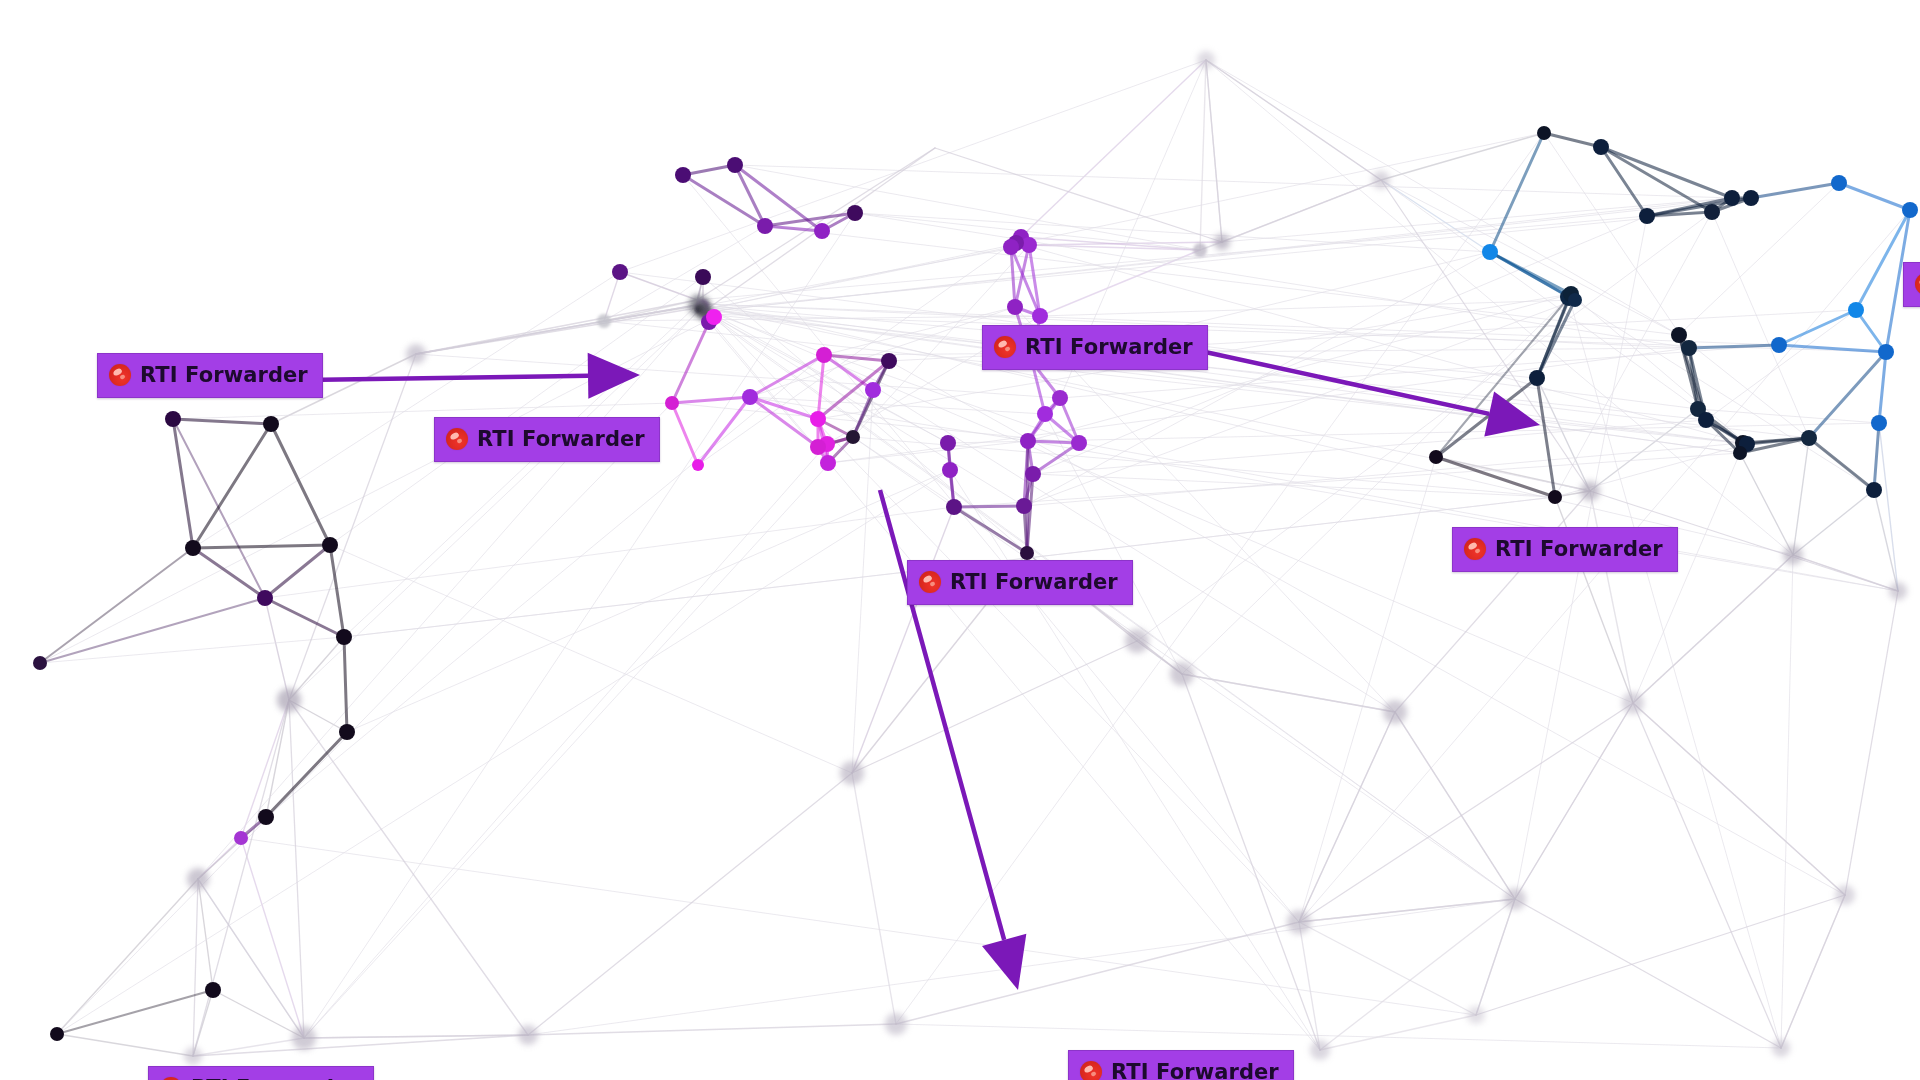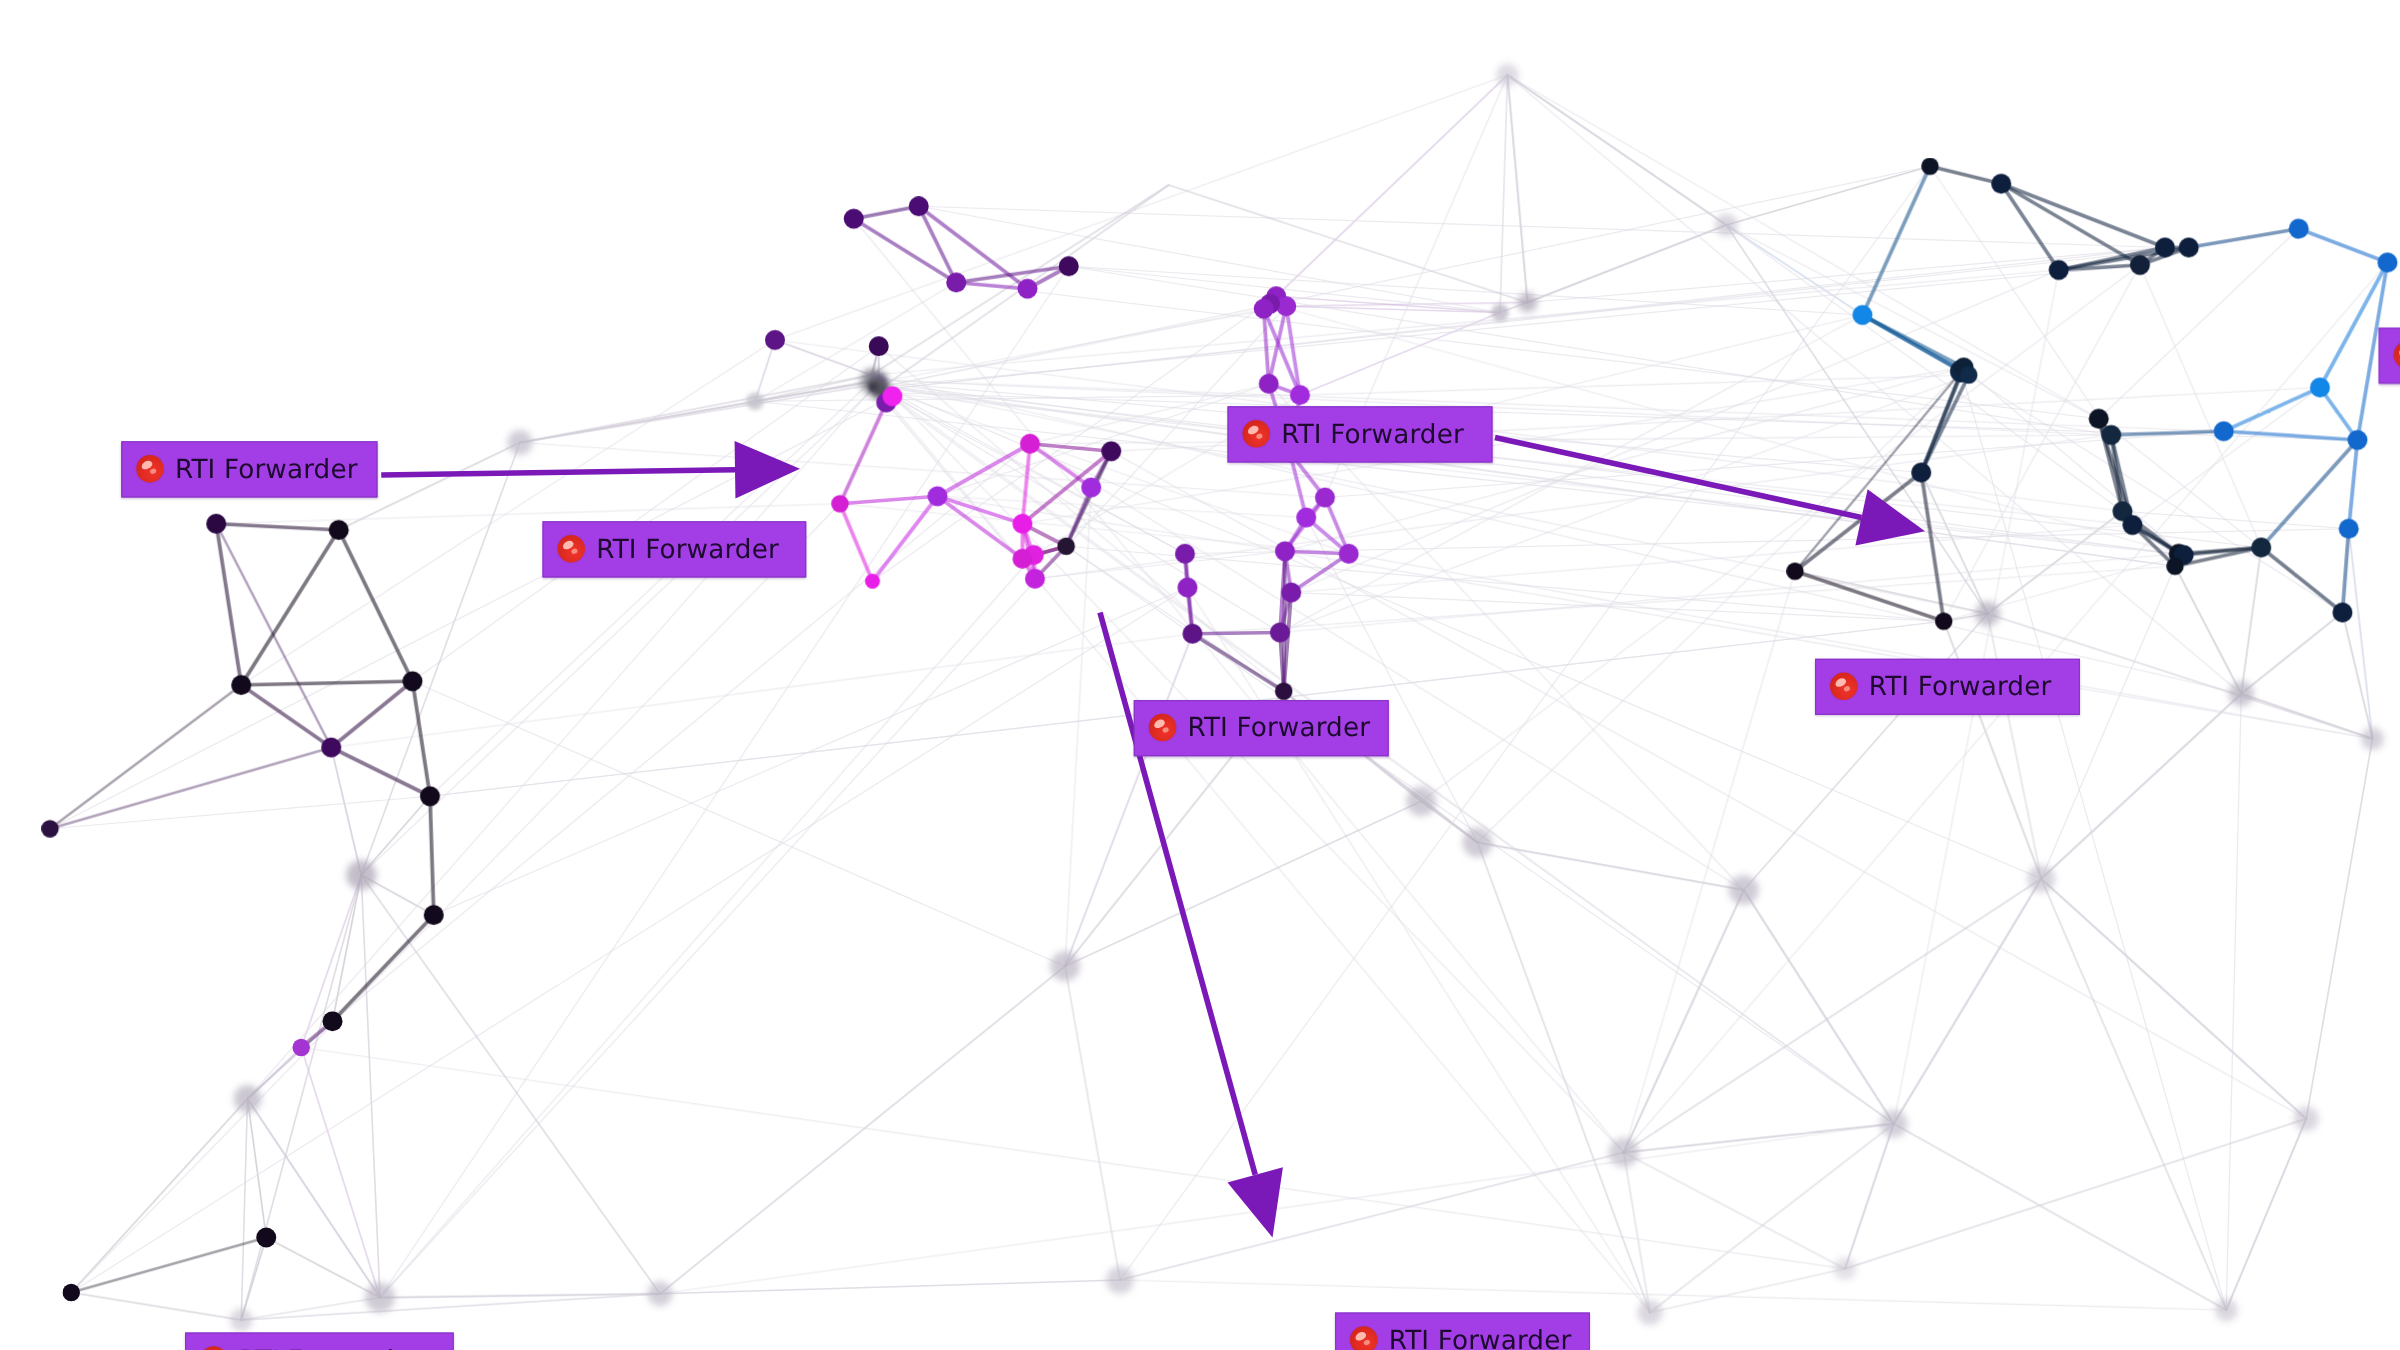--- a/index.html
+++ b/index.html
@@ -34,21 +34,21 @@
     padding: 7px 14px 8px 11px;
     background: #a33ee6;
     border: 1.5px solid #8c34c9;
     box-sizing: border-box;
     white-space: nowrap;
     box-shadow: 0 1px 2px rgba(60,20,90,0.25);
   }
   .node-label .label-text {
     font-family: "DejaVu Sans", sans-serif;
     font-size: 21px;
-    font-weight: 400;
+    font-weight: 700;
     color: #1d0a2e;
     letter-spacing: 0.1px;
     line-height: 1;
   }
   .rti-icon {
     width: 22px;
     height: 22px;
     border-radius: 50%;
     background: radial-gradient(circle at 62% 62%, #f0342b 0%, #e02b22 45%, #c92018 100%);
     position: relative;

